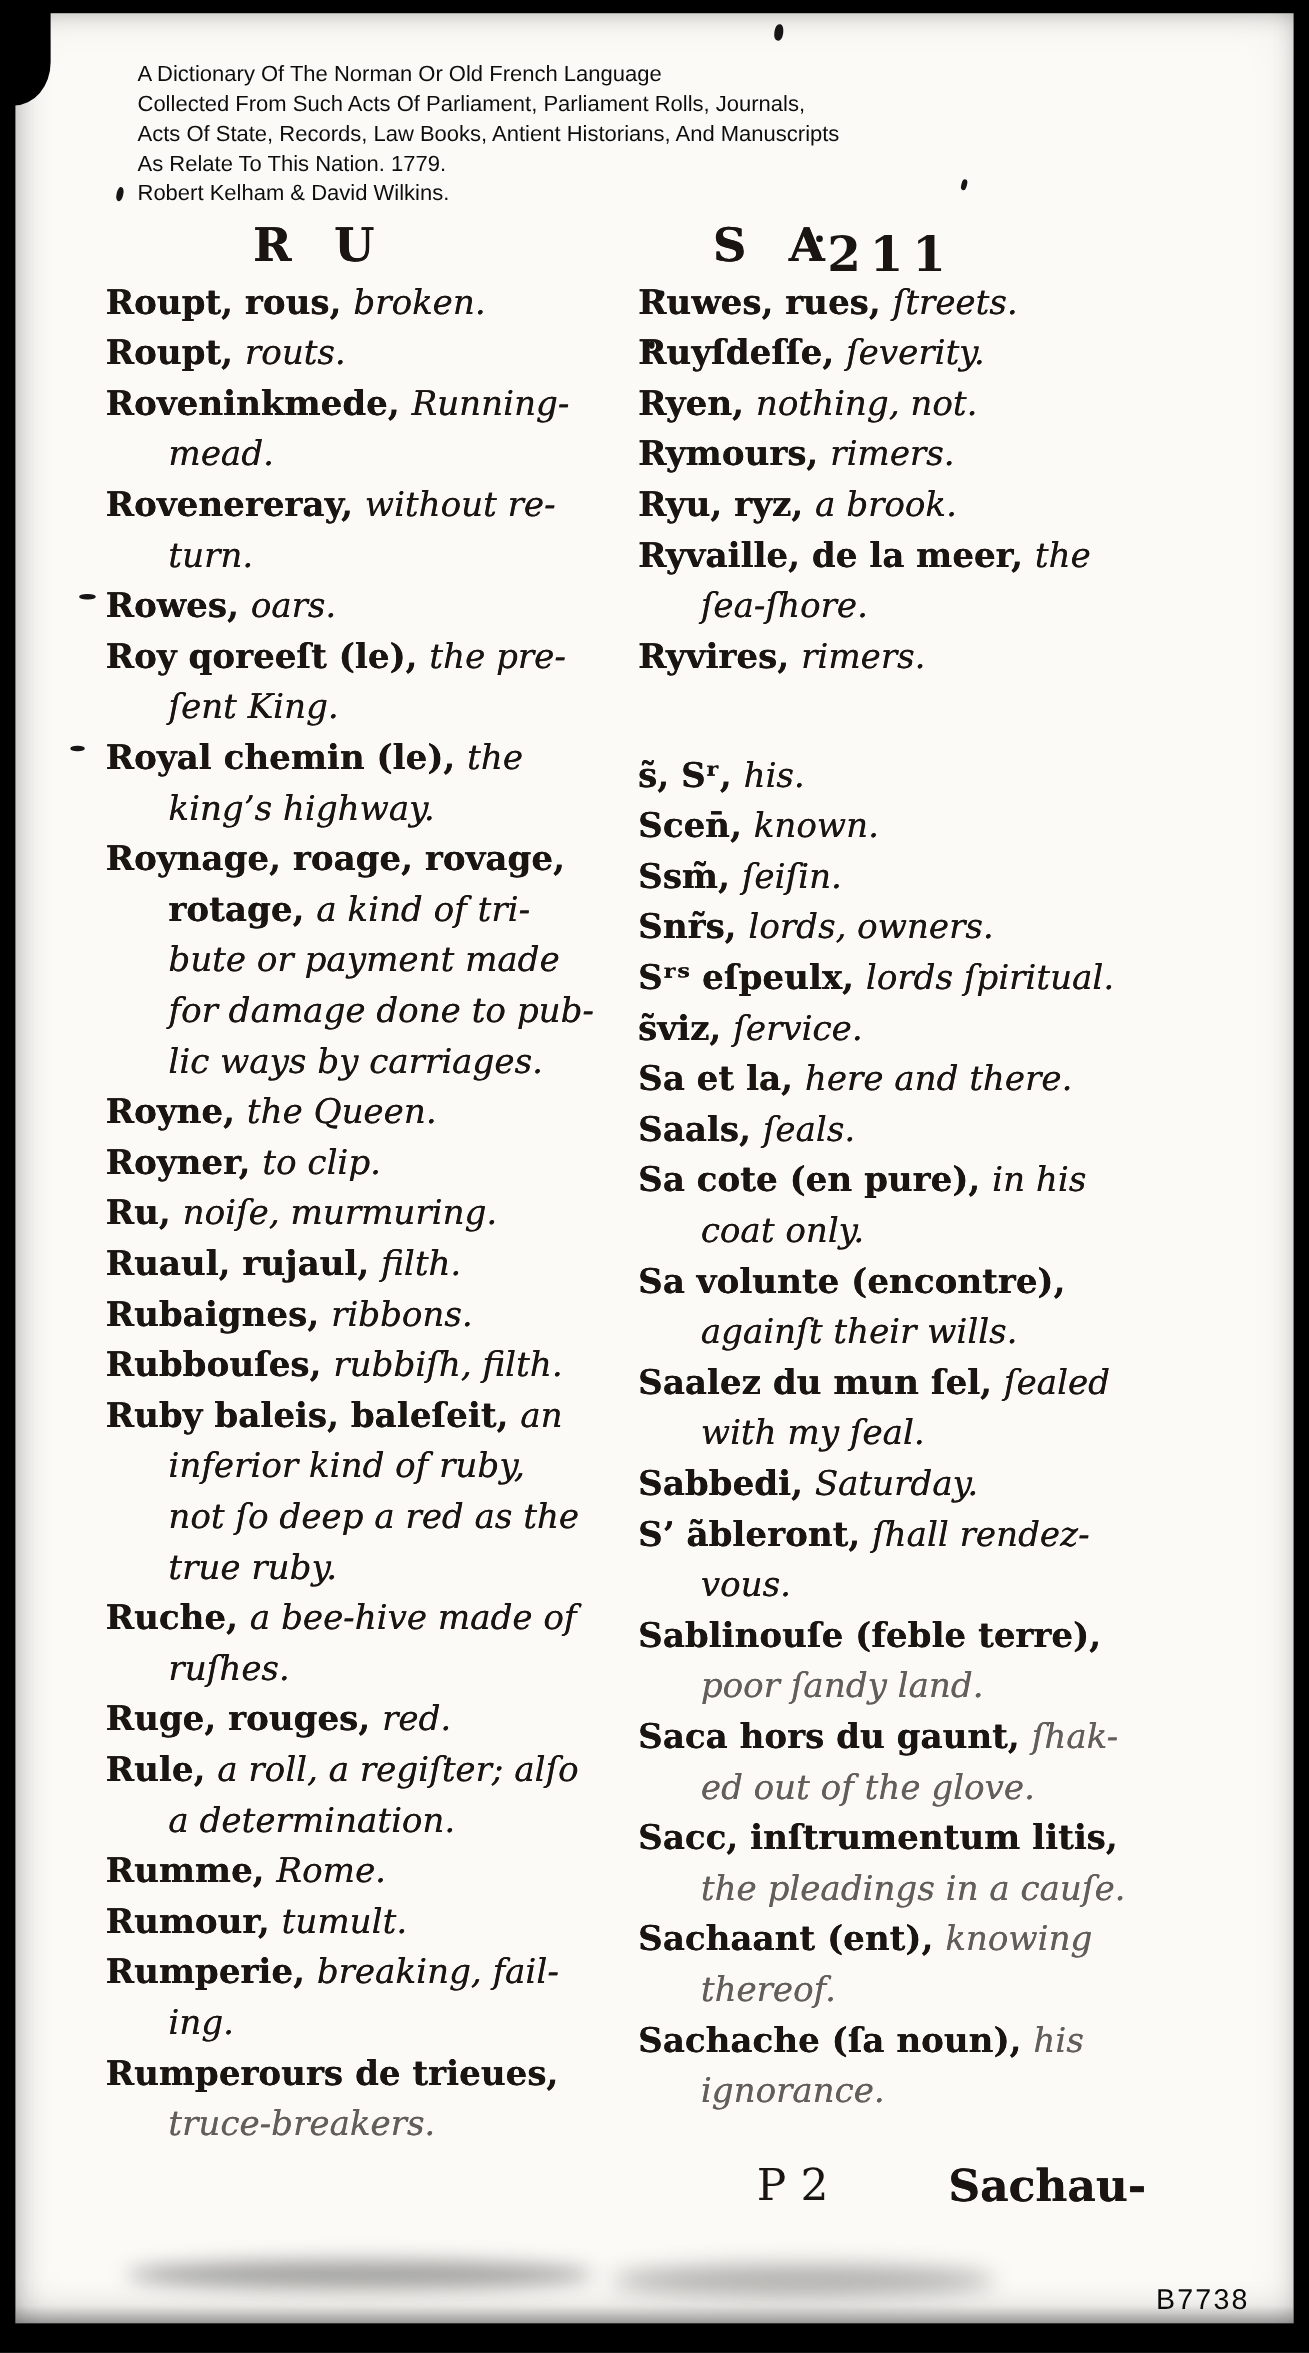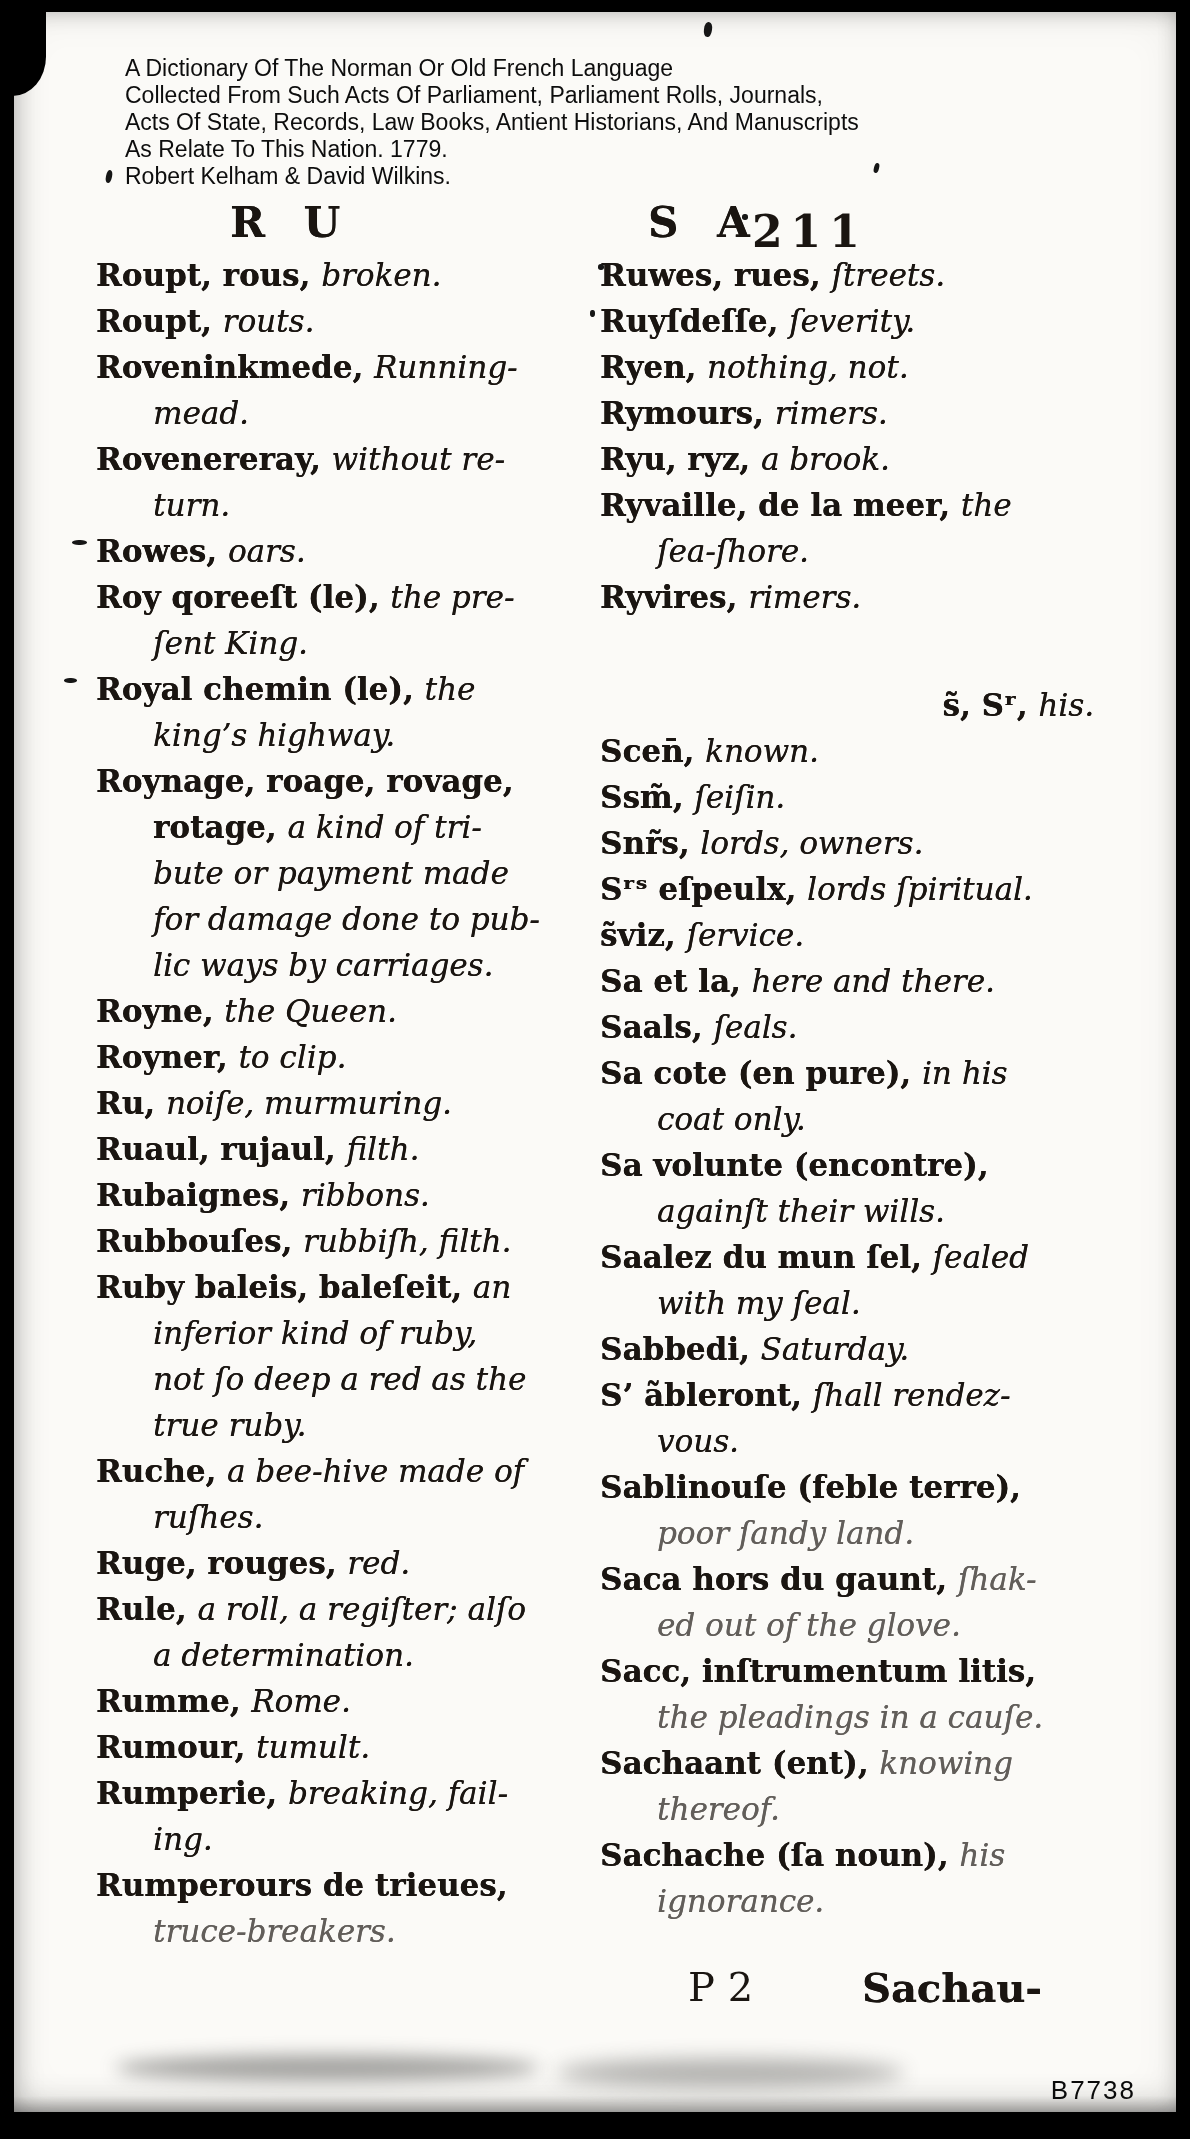--- a/index.html
+++ b/index.html
@@ -18,41 +18,41 @@
       inset 0 0 45px rgba(0,0,0,.07),
       inset 14px 0 30px -14px rgba(0,0,0,.22),
       inset -10px 0 24px -14px rgba(0,0,0,.14),
       inset 0 -20px 34px -16px rgba(0,0,0,.22),
       inset 0 16px 26px -18px rgba(0,0,0,.18);
   }
   
   .annotation {
     position:absolute; left:111px; top:43px;
     font-family:"Liberation Sans","DejaVu Sans",sans-serif;
-    font-size:23px; line-height:27px; color:#0d0d0d;
+    font-size:20px; line-height:27px; color:#0d0d0d;
   }
   
   .running-head { position:absolute; top:186px; left:0; right:0; height:52px; color:var(--ink,#1a1511); }
   .rh { position:absolute; font-size:42px; font-weight:bold; letter-spacing:12px; text-shadow:.3px 0 0 currentColor; }
   .rh-left  { left:216px; }
   .rh-right { left:634px;text-align:right; }
   .page-num { position:absolute; left:738px; top:8px; font-size:44px; font-weight:bold; letter-spacing:8px; }
   
   .columns {
     position:absolute; top:240px; left:82px; width:998px;
-    display:flex; gap:36px;
+    display:flex; gap:16px;
     color:var(--ink,#1a1511);
   }
   .col { font-size:31px; line-height:46px; text-shadow:.25px 0 0 currentColor; }
   .col-left  { width:468px; }
   .col-right { width:494px; }
   .entry { white-space:pre-wrap; padding-left:57px; text-indent:-57px; margin:0; }
   .entry .head { font-weight:bold; }
   .entry .def  { font-style:italic; }
-  .entry.section-gap { margin-top:62px;text-align:right; }
+  .entry.section-gap { margin-top:62px; }
   .def.fade { opacity:.68; }
   
   .sig, .catch { position:absolute; top:1952px; font-size:40px; color:var(--ink,#1a1511); }
   .sig   { left:674px; }
   .catch { left:848px; font-weight:bold; text-shadow:.3px 0 0 currentColor; }
   
   .plate {
     position:absolute; right:40px; bottom:6px;
     font-family:"Liberation Sans","DejaVu Sans",sans-serif;
     font-size:26px; letter-spacing:2px; color:#0a0a0a;margin-left:18px;

